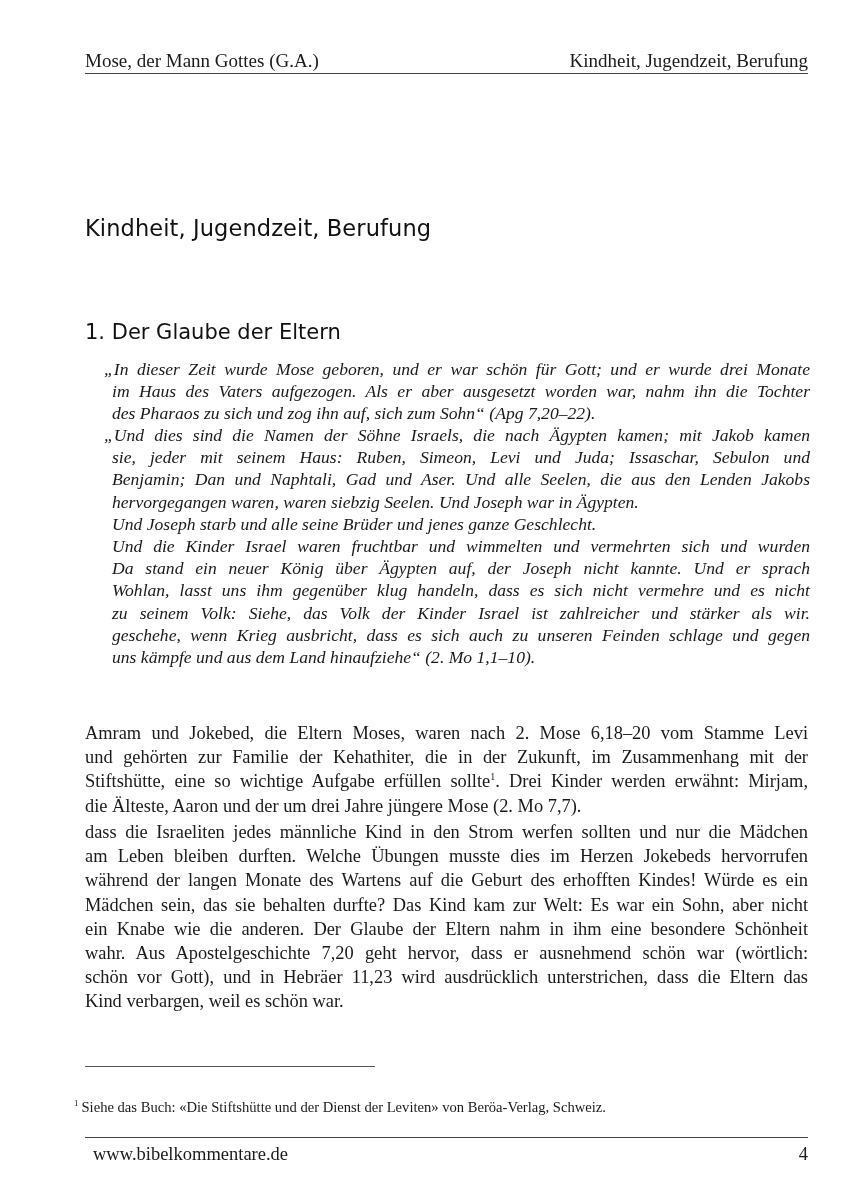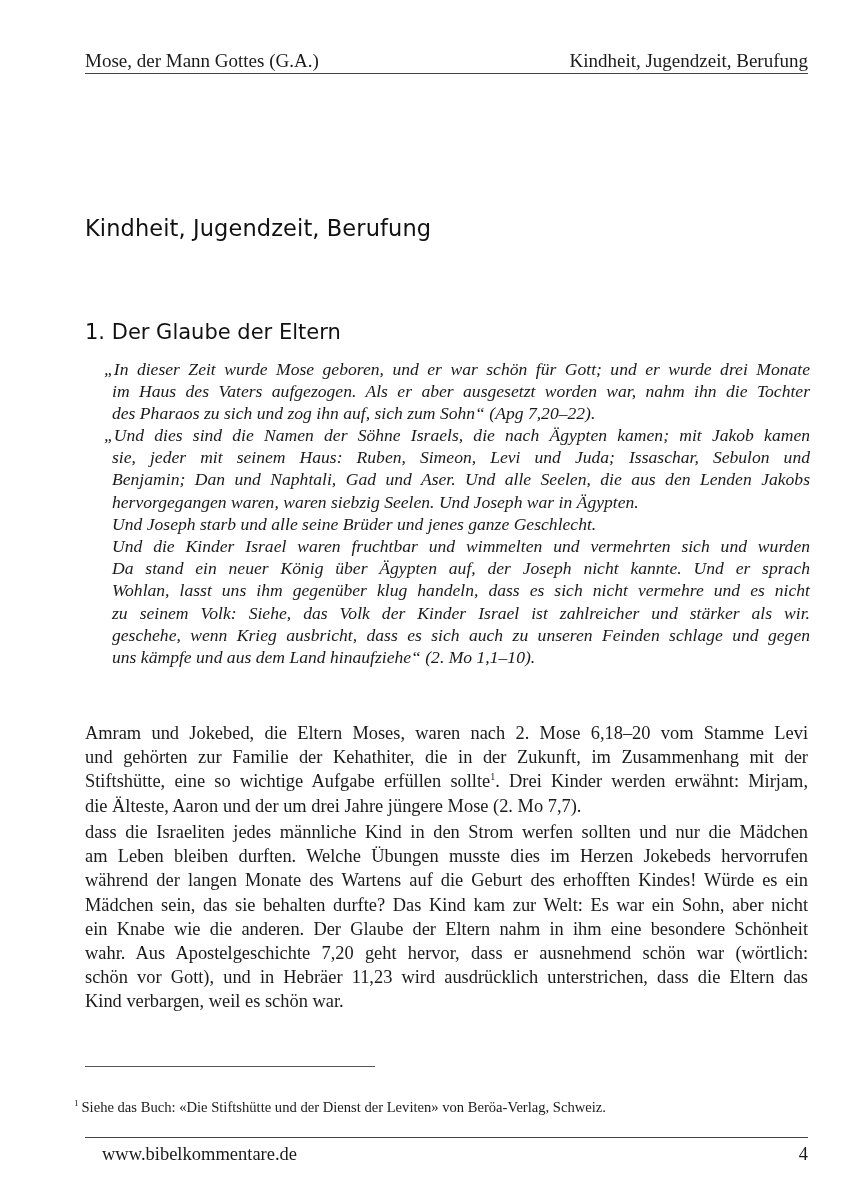--- a/index.html
+++ b/index.html
@@ -140,21 +140,21 @@
     }
     .running-footer {
       position: absolute;
       left: 85px;
       top: 1142px;
       width: 723px;
       height: 24px;
       font-size: 18.5px;
       line-height: 24px;
     }
-    .running-footer .left { position: absolute; left: 17px; top: 0; }
+    .running-footer .left { position: absolute; left: 8px; top: 0; }
     .running-footer .right { position: absolute; right: 0; top: 0; }
   </style>
 </head>
 <body>
 
 <div class="running-header">
   <span class="left">Mose, der Mann Gottes (G.A.)</span>
   <span class="right">Kindheit, Jugendzeit, Berufung</span>
 </div>
 <div class="header-rule"></div>

